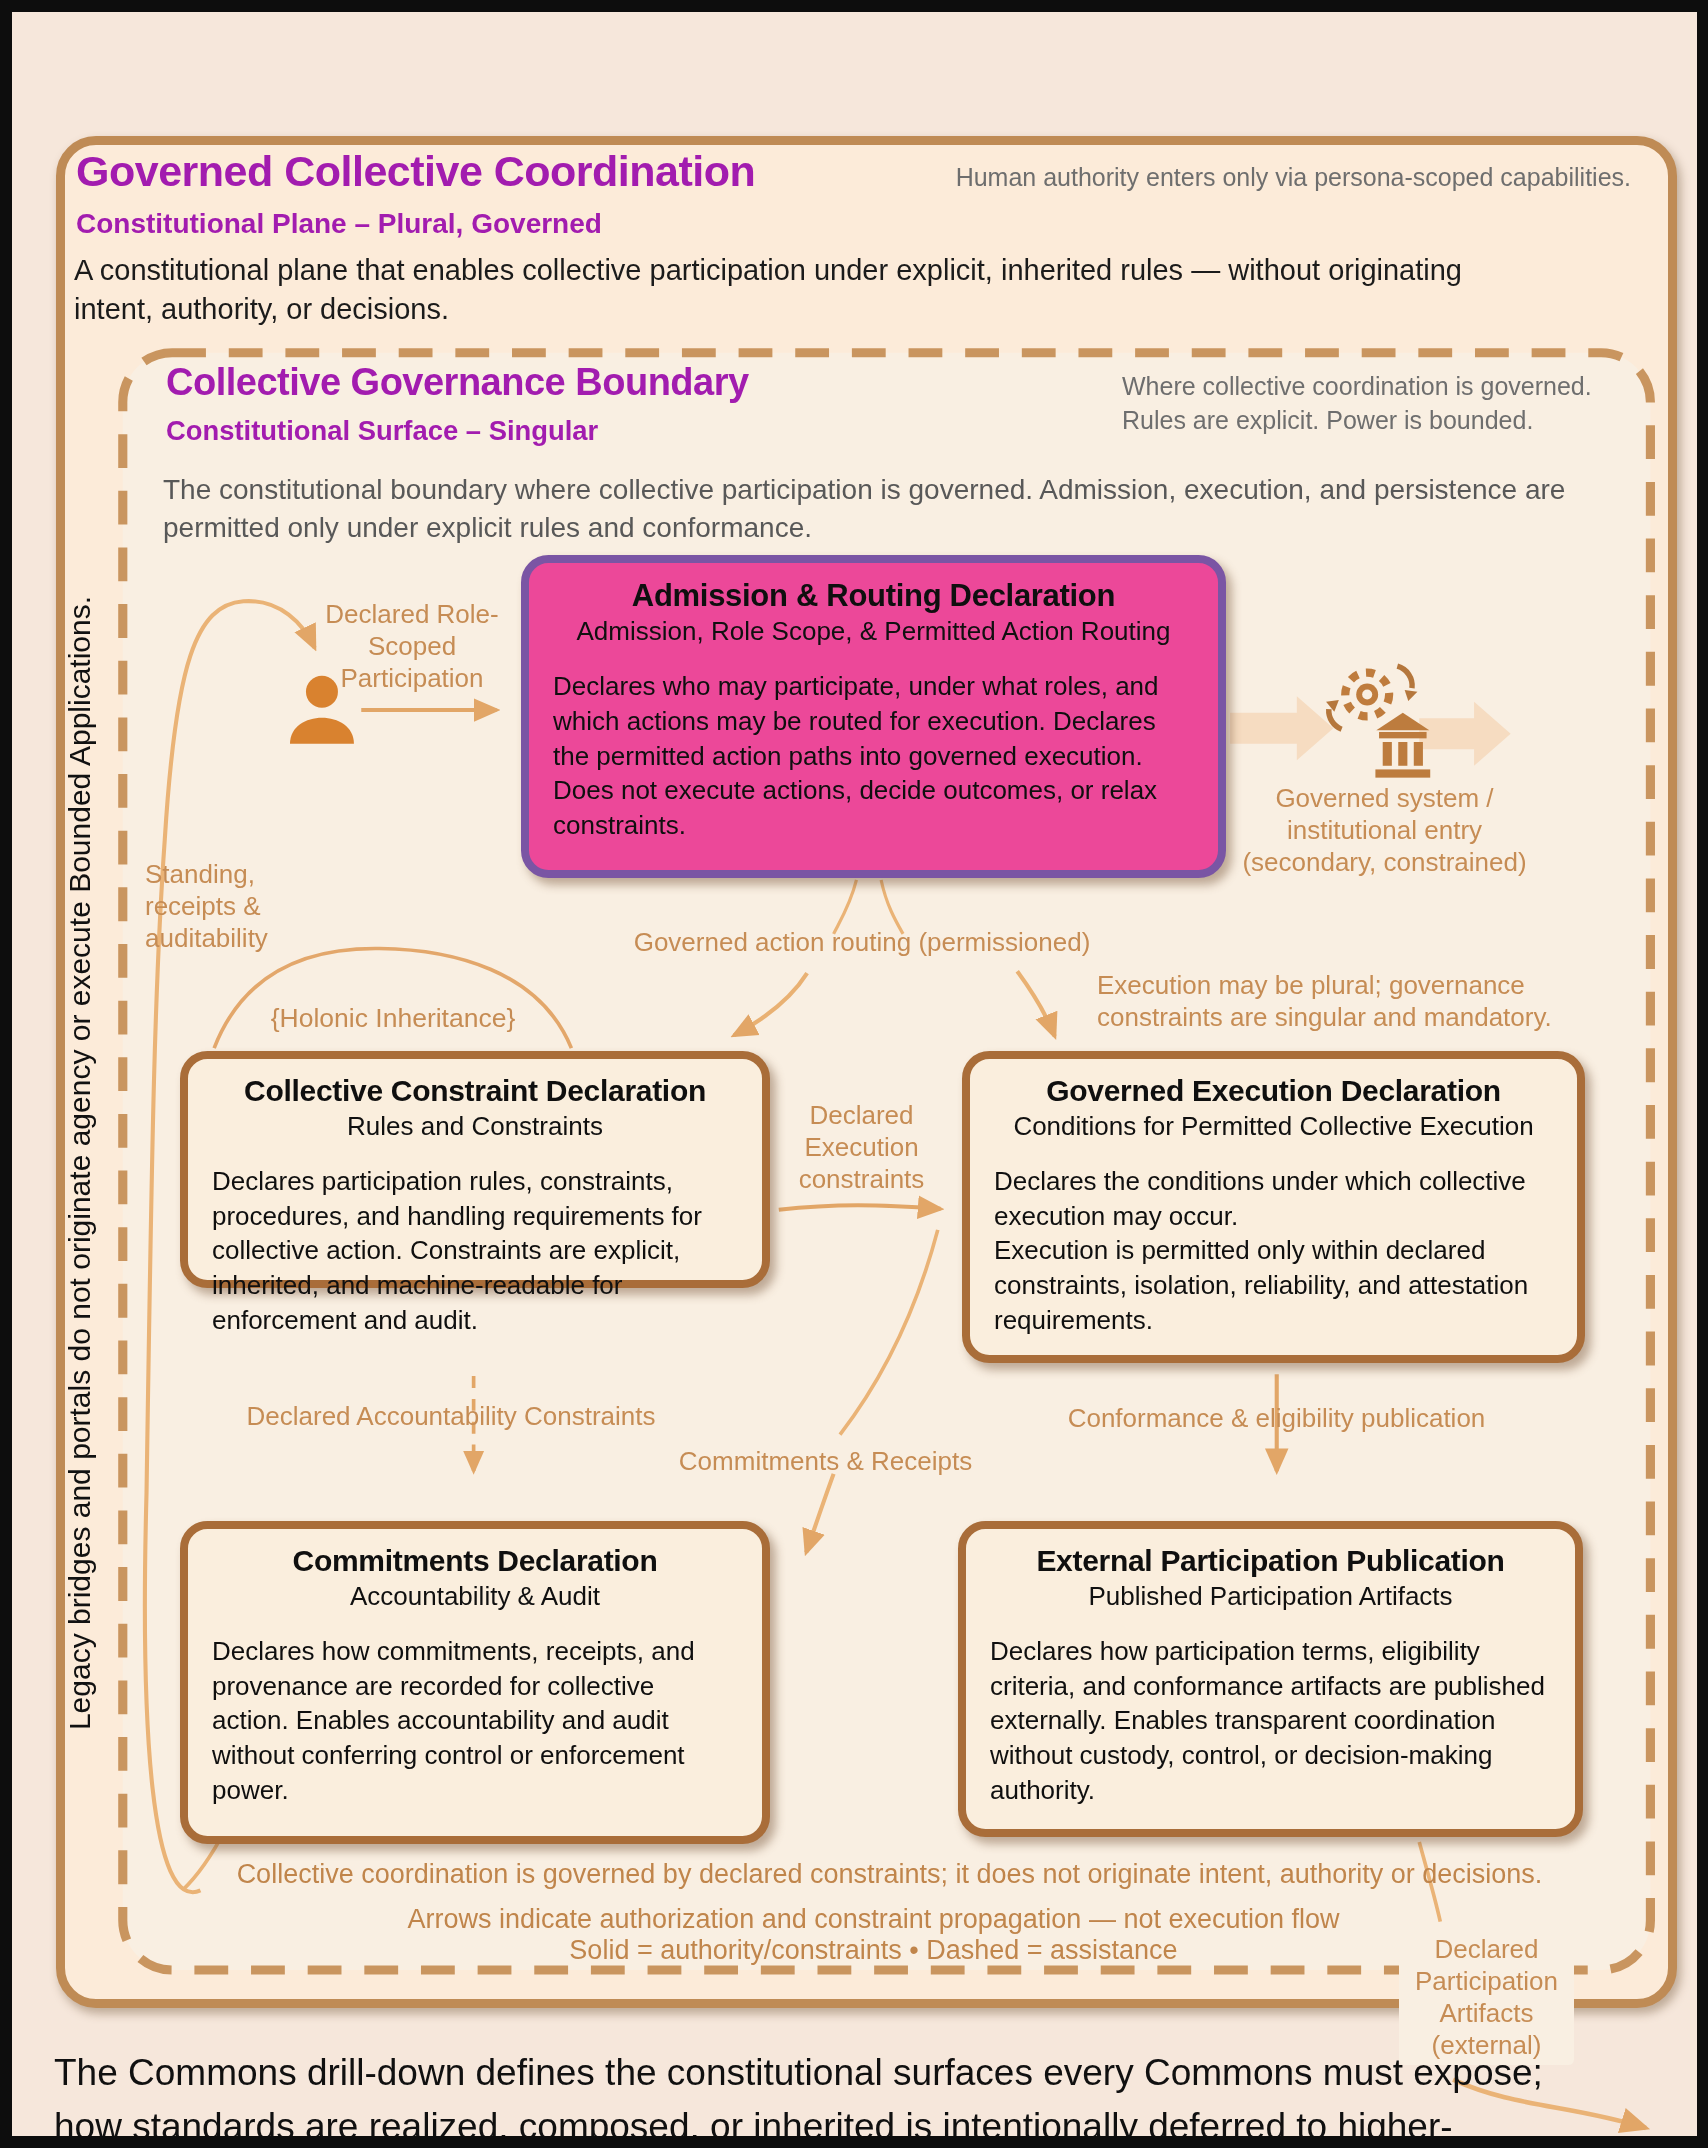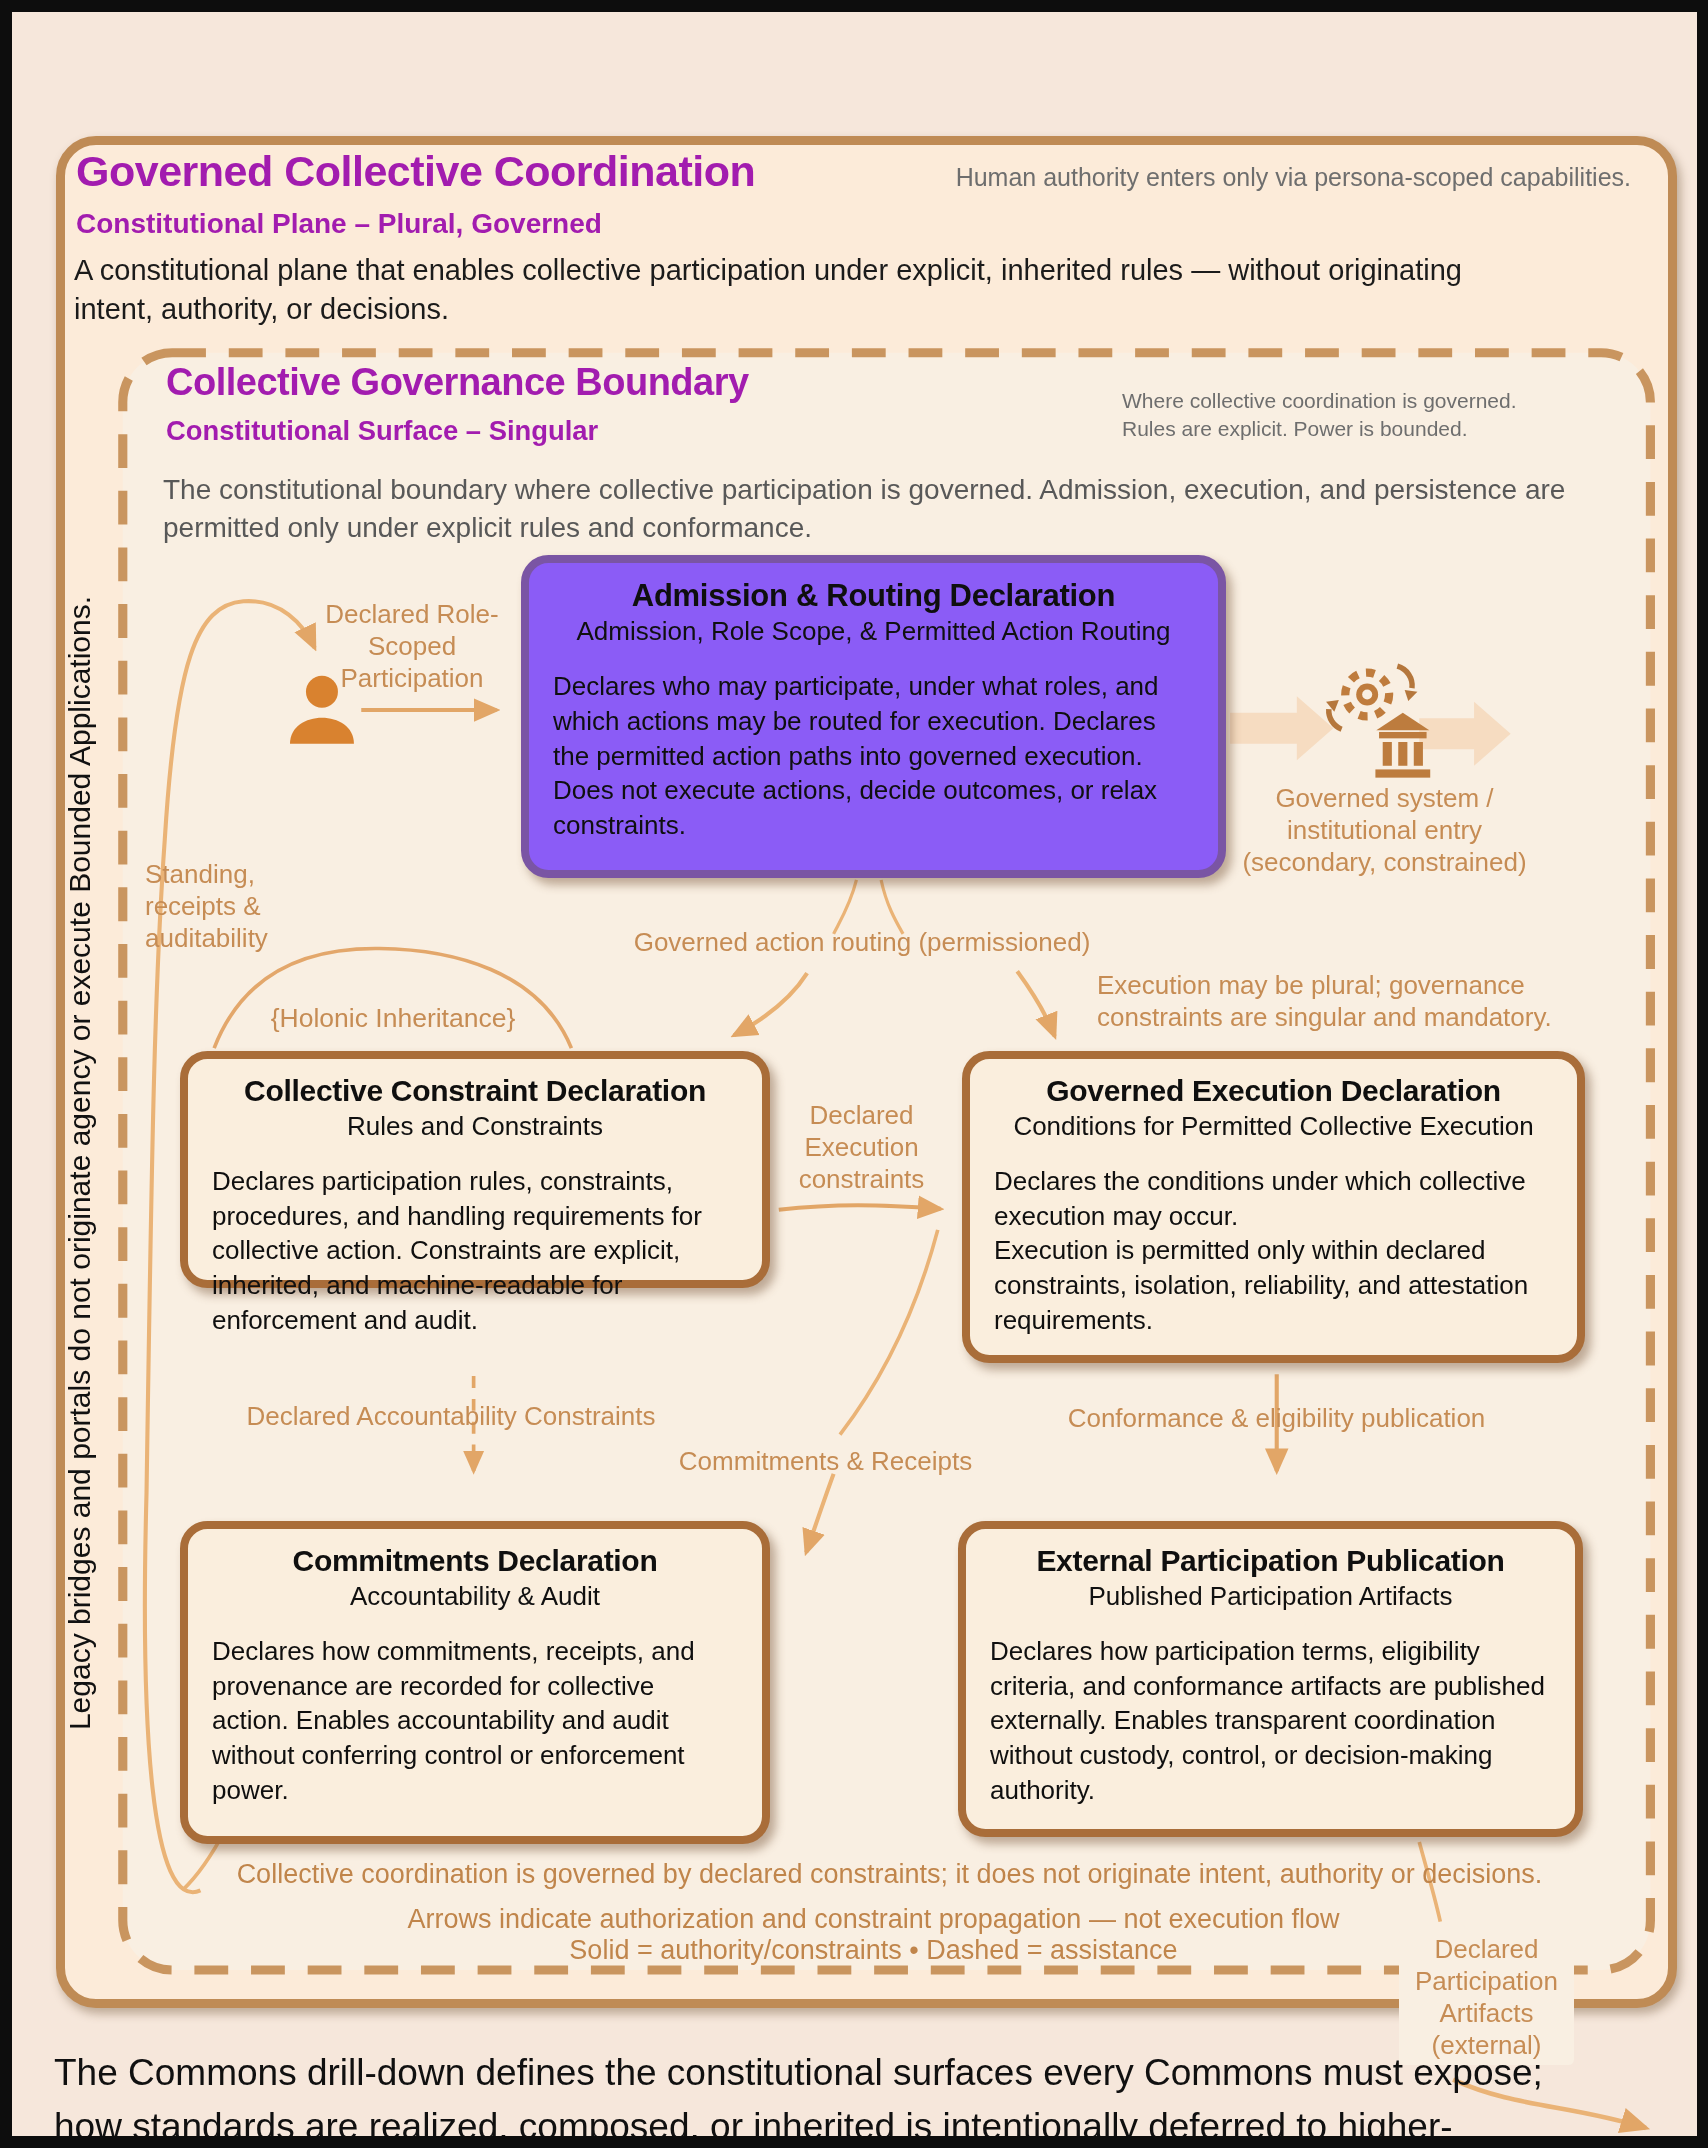--- a/index.html
+++ b/index.html
@@ -27,21 +27,21 @@
   .b-sub { font-size:27.4px; font-weight:bold; }
   .para { font-size:29px; line-height:1.35; }
   .node {
     position:absolute; z-index:2; background:#faeedd; border:8.2px solid #a96d39;
     border-radius:27.4px; box-shadow:5.5px 6.4px 9.1px rgba(110,75,45,.42);
     padding:14.6px 24px 9.1px; text-align:center;
   }
   .node h3 { font-size:30px; font-weight:bold; color:#0f0f0f; line-height:1.15; letter-spacing:-0.3px; }
   .node h4 { font-size:26px; font-weight:normal; color:#101010; margin-top:2.7px; }
   .node p { font-size:26px; color:#0f0f0f; text-align:left; margin-top:22px; line-height:1.34; white-space:pre-line; }
-  .admission { background:#8b5cf6; border-color:#7a55a4; }
+  .admission { background:#ec4899; border-color:#7a55a4; }
   .admission h3 { font-size:31px; }
   .side-note {
     position:absolute; z-index:3; left:-688px; top:1131px; width:1517px; height:40px;
     transform:rotate(-90deg); text-align:center; font-size:30px; color:#111;
   }
   .foot-notes { color:#c0854b; }
   .artifacts-lbl { background:#f9efe2; padding:3.7px 7.3px; border-radius:5.5px; }
 </style>
 </head>
 <body>
@@ -112,21 +112,21 @@
 
   <div class="txt h-title accent" style="left:64px; top:135px;">Governed Collective Coordination</div>
   <div class="txt h-sub accent" style="left:64px; top:196px;">Constitutional Plane – Plural, Governed</div>
   <div class="txt gray tr" style="left:914px; top:151px; width:705px; font-size:25px;">Human authority enters only via persona-scoped capabilities.</div>
   <div class="txt para" style="left:62px; top:239px; width:1435px;">A constitutional plane that enables collective participation under explicit, inherited rules — without originating intent, authority, or decisions.</div>
 
   <div class="side-note">Legacy bridges and portals do not originate agency or execute Bounded Applications.</div>
 
   <div class="txt b-title accent" style="left:154px; top:349px;">Collective Governance Boundary</div>
   <div class="txt b-sub accent" style="left:154px; top:403px;">Constitutional Surface – Singular</div>
-  <div class="txt gray" style="left:1110px; top:358px; width:498px; font-size:21px; line-height:1.35;margin-top:17px;">Where collective coordination is governed.
+  <div class="txt gray" style="left:1110px; top:358px; width:498px; font-size:25px; line-height:1.35;">Where collective coordination is governed.
 Rules are explicit.  Power is bounded.</div>
   <div class="txt" style="left:151px; top:459px; width:1439px; font-size:28px; line-height:1.35; color:#585858;">The constitutional boundary where collective participation is governed.  Admission, execution, and persistence are permitted only under explicit rules and conformance.</div>
 
   <div class="node admission" style="left:509px; top:543px; width:705px; height:323px;">
     <h3>Admission &amp; Routing Declaration</h3>
     <h4>Admission, Role Scope, &amp; Permitted Action Routing</h4>
     <p>Declares who may participate, under what roles, and which actions may be routed for execution.  Declares the permitted action paths into governed execution.  Does not execute actions, decide outcomes, or relax constraints.</p>
   </div>
 
   <div class="node" style="left:168px; top:1039px; width:590px; height:237px;">

